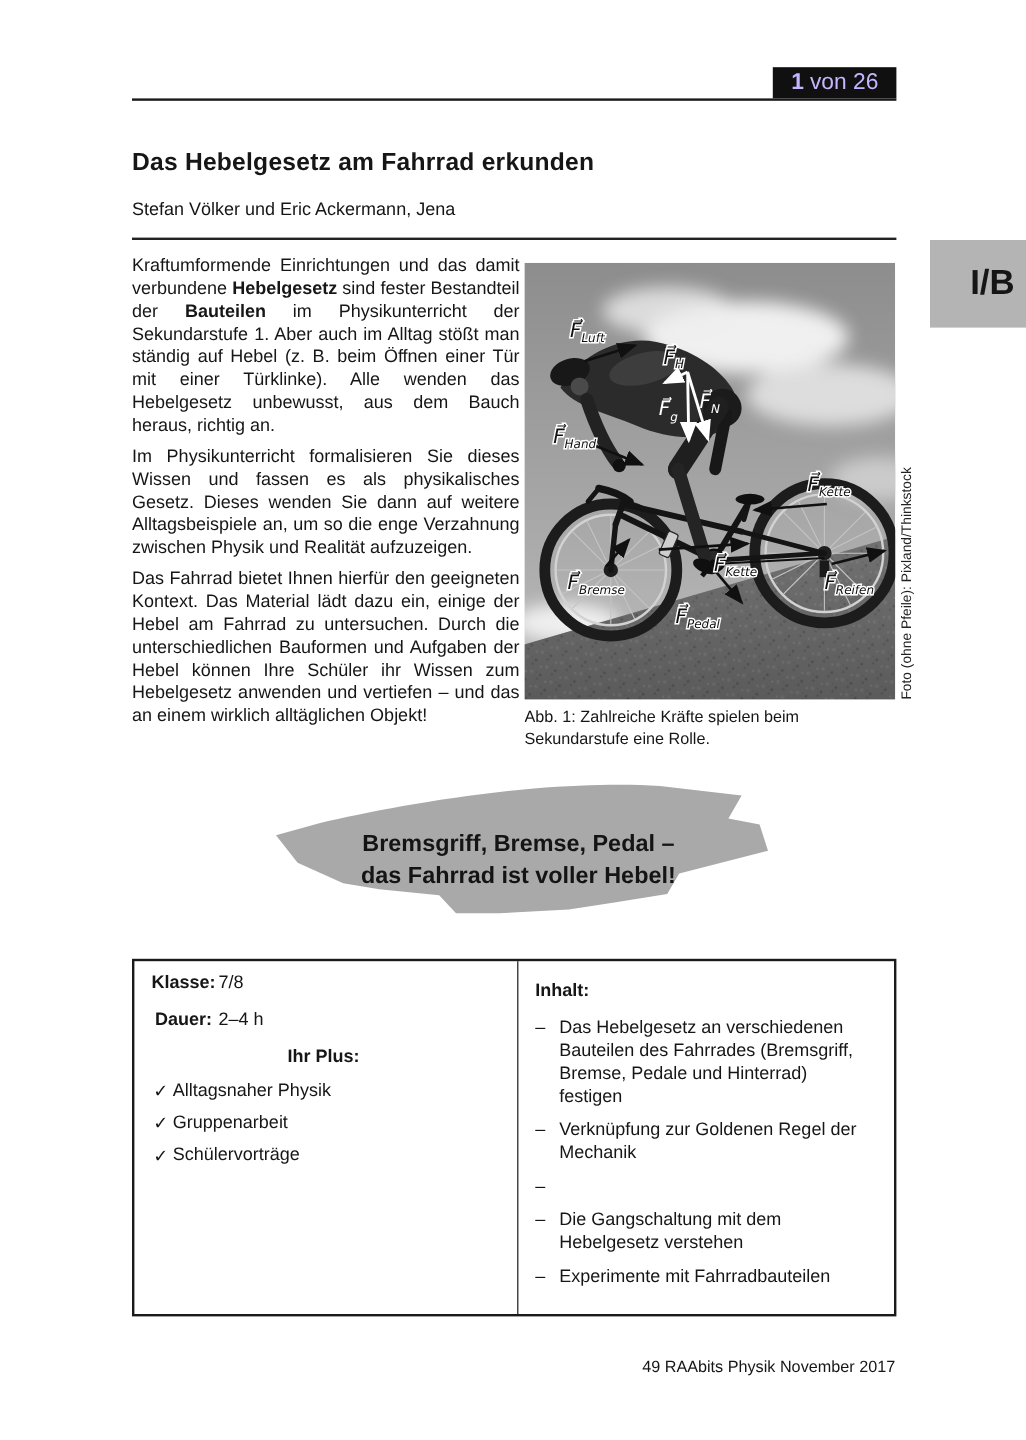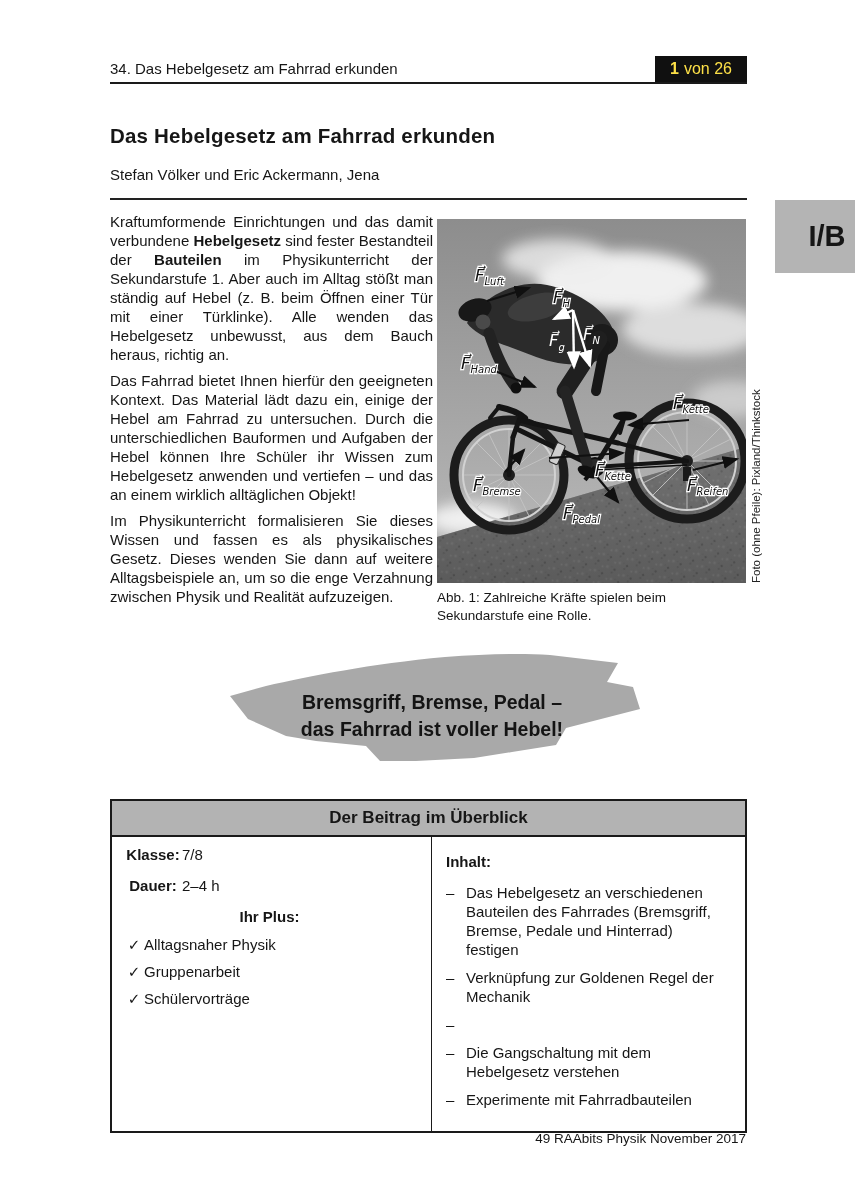--- a/index.html
+++ b/index.html
@@ -10,21 +10,21 @@
     --ink:#161616;
   }
   *{margin:0;padding:0;box-sizing:border-box;}
   html,body{background:#e9e9e9;}
   body{font-family:"Liberation Sans","DejaVu Sans",sans-serif;color:var(--ink);}
   .page{position:relative;width:855px;height:1200px;background:#ffffff;margin:0 auto;overflow:hidden;}
 
   
   .running-head{position:absolute;left:110px;top:56px;font-size:15px;line-height:26px;}
   .page-badge{position:absolute;right:108px;top:56px;height:26px;line-height:26px;
-    background:var(--badge_bg);color:#fde047;font-size:16px;padding:0 15px;}
+    background:var(--badge_bg);color:#c4b5fd;font-size:19px;padding:0 15px;}
   .page-badge b{font-weight:bold;}
   .page-badge .sfx{margin-left:5px;}
   .head-rule{position:absolute;left:110px;width:637px;top:82px;height:2px;background:#1a1a1a;}
 
   
   .doc-title{position:absolute;left:110px;top:124px;font-size:20.5px;font-weight:bold;letter-spacing:.2px;}
   .doc-authors{position:absolute;left:110px;top:166px;font-size:15px;}
   .title-rule{position:absolute;left:110px;width:637px;top:198px;height:1.5px;background:#222;}
 
   
@@ -69,34 +69,33 @@
   .lblW{fill:#ffffff;font-family:"DejaVu Sans",sans-serif;font-style:italic;font-size:16.5px;}
   .sub{font-size:10px;font-style:italic;}
   .arrB{stroke:#101010;stroke-width:2.2;fill:none;}
   .arrW{stroke:#ffffff;stroke-width:2.4;fill:none;}
 </style>
 </head>
 <body>
 
 <div class="page">
 
-  <div class="running-head">34. Das Hebelgesetz am Fahrrad erkunden</div>
   <div class="page-badge"><b>1</b><span class="sfx">von 26</span></div>
   <div class="head-rule"></div>
 
   <h1 class="doc-title">Das Hebelgesetz am Fahrrad erkunden</h1>
   <div class="doc-authors">Stefan Völker und Eric Ackermann, Jena</div>
   <div class="title-rule"></div>
 
   <div class="section-tab">I/B</div>
 
   <div class="body-col">
     <p><span>Kraftumformende Einrichtungen und das damit verbundene </span><b>Hebelgesetz</b><span> sind fester Bestandteil der </span><b>Bauteilen</b><span> im Physikunterricht der Sekundarstufe 1. Aber auch im Alltag stößt man ständig auf Hebel (z. B. beim Öffnen einer Tür mit einer Türklinke). Alle wenden das Hebelgesetz unbewusst, aus dem Bauch heraus, richtig an.</span></p>
+    <p>Im Physikunterricht formalisieren Sie dieses Wissen und fassen es als physikalisches Gesetz. Dieses wenden Sie dann auf weitere Alltagsbeispiele an, um so die enge Verzahnung zwischen Physik und Realität aufzuzeigen.</p>
     <p>Das Fahrrad bietet Ihnen hierfür den geeigneten Kontext. Das Material lädt dazu ein, einige der Hebel am Fahrrad zu untersuchen. Durch die unterschiedlichen Bauformen und Aufgaben der Hebel können Ihre Schüler ihr Wissen zum Hebelgesetz anwenden und vertiefen – und das an einem wirklich alltäglichen Objekt!</p>
-    <p>Im Physikunterricht formalisieren Sie dieses Wissen und fassen es als physikalisches Gesetz. Dieses wenden Sie dann auf weitere Alltagsbeispiele an, um so die enge Verzahnung zwischen Physik und Realität aufzuzeigen.</p>
   </div>
 
   <svg class="figure-svg" width="309" height="364" viewBox="0 0 309 364">
     <defs>
       <linearGradient id="sky" x1="0" y1="0" x2="0" y2="1">
         <stop offset="0" stop-color="#8d8d8d"></stop>
           <stop offset="0.55" stop-color="#a6a6a6"></stop>
           <stop offset="1" stop-color="#bdbdbd"></stop>
       </linearGradient>
       <linearGradient id="rockg" x1="0" y1="0" x2="0" y2="1">
@@ -225,21 +224,20 @@
   <div class="figure-credit">Foto (ohne Pfeile): Pixland/Thinkstock</div>
 
   <svg class="banner-svg" width="425" height="122" viewBox="0 0 425 122">
     <path style="fill:var(--banner_gray,#a9a9a9)" d="M10,44 L46,34 C90,24 150,12 225,5 C265,2 300,1 330,3 L398,11 L387,30 L413,35 L420,57
          L346,76 L336,93 L292,100 L254,106 L196,109 L160,109 L146,94 L96,89 L66,84 L28,67 Z"></path>
     <text class="banner-text" x="212" y="57" text-anchor="middle">Bremsgriff, Bremse, Pedal –</text>
     <text class="banner-text" x="212" y="84" text-anchor="middle">das Fahrrad ist voller Hebel!</text>
   </svg>
 
   <div class="overview">
-    <div class="overview-header">Der Beitrag im Überblick</div>
     <div class="overview-body">
       <div class="cell-left">
         <div class="kv-row">
           <span class="k">Klasse:</span>
           <span class="v">7/8</span>
         </div>
         <div class="kv-row">
           <span class="k">Dauer:</span>
           <span class="v">2–4 h</span>
         </div>

